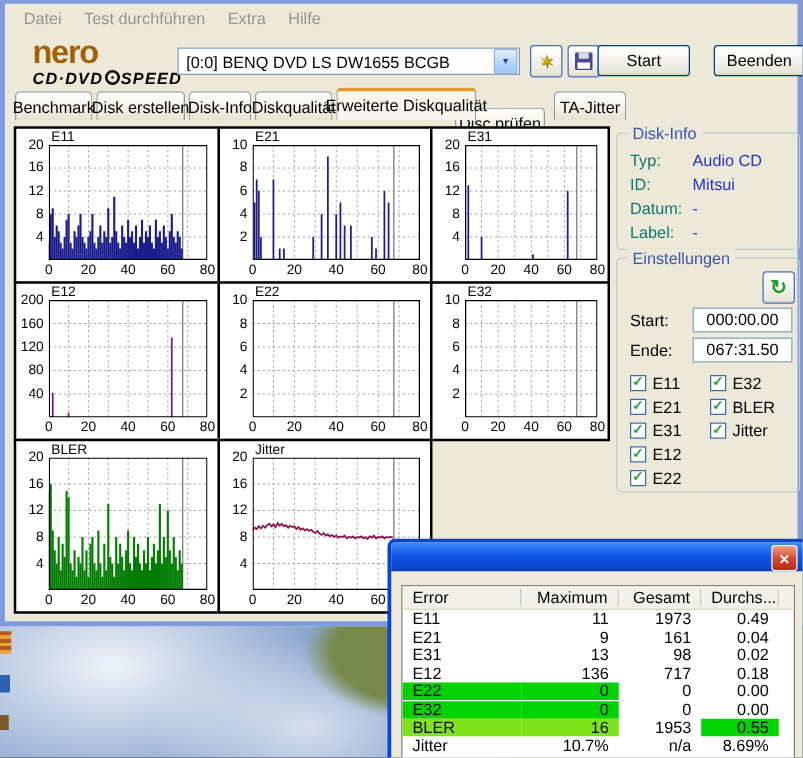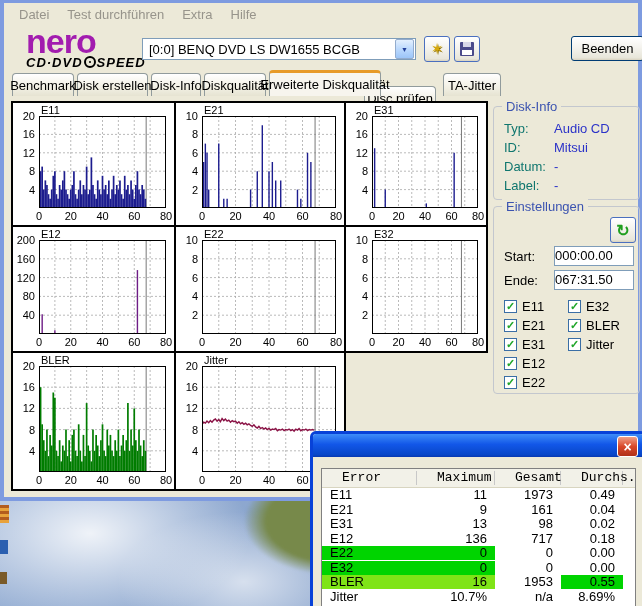--- a/index.html
+++ b/index.html
@@ -29,21 +29,21 @@
   
   #app{position:absolute;left:0;top:0;width:642px;height:501px;background:#ECE9D8;
        border-left:4px solid #7E9BE0;border-right:4px solid #7E9BE0;
        border-top:3px solid #7E9BE0;border-bottom:4px solid #7E9BE0;box-sizing:border-box;}
   #menubar{position:absolute;left:0;top:0;right:0;height:22px;display:flex;align-items:center;
            padding-left:6px;color:#97948B;}
   .menu-item{padding:2px 9px;cursor:default;}
 
   
   #logo{position:absolute;left:22px;top:24px;width:200px;}
-  .logo1{font-size:34px;font-weight:bold;letter-spacing:-1px;line-height:28px;color:#a21caf;}
+  .logo1{font-size:26px;font-weight:bold;letter-spacing:-1px;line-height:28px;color:#a16207;}
   .logo2{font-size:13px;font-weight:bold;font-style:italic;letter-spacing:1px;color:#000;}
   .disc-icon{display:inline-block;width:8px;height:8px;border:2px solid #000;border-radius:50%;
              position:relative;top:1px;margin:0 1px;}
   .disc-icon::after{content:"";position:absolute;left:3px;top:3px;width:2px;height:2px;background:#000;border-radius:50%;}
 
   
   #drive-combo{position:absolute;left:138px;top:35px;width:274px;height:22px;background:#fff;
     border:1px solid #7F9DB9;box-sizing:border-box;display:flex;align-items:center;}
   #drive-combo .combo-text{flex:1;padding-left:6px;white-space:nowrap;overflow:hidden;}
   .combo-arrow{width:17px;height:18px;margin:1px;display:flex;align-items:center;justify-content:center;
@@ -83,42 +83,42 @@
   .di-label{color:#0f766e;}
   .di-value{position:absolute;left:50px;color:#2B32C8;}
 
   #speed-combo{position:absolute;left:10px;top:12px;width:96px;height:22px;background:#fff;
     border:1px solid #7F9DB9;box-sizing:border-box;display:flex;align-items:center;}
   #speed-combo .combo-text{flex:1;padding-left:6px;}
   #btn-refresh{position:absolute;left:116px;top:10px;width:26px;height:26px;}
   .refresh-glyph{color:#1F9E1F;font-size:16px;font-weight:bold;}
   .field-label{position:absolute;left:10px;}
   .field-box{position:absolute;left:60px;width:80px;height:20px;background:#fff;border:1px solid #7F9DB9;
-    box-sizing:border-box;text-align:left;line-height:18px;}
+    box-sizing:border-box;text-align:center;line-height:18px;}
   .cb-row{position:absolute;display:flex;align-items:center;gap:5px;}
   .cb-box{width:13px;height:13px;background:#fff;border:1px solid #3A6EA5;box-sizing:border-box;
     display:flex;align-items:center;justify-content:center;font-size:11px;font-weight:bold;color:#21A62A;line-height:11px;}
 
   #class-badge{position:absolute;left:491px;top:399px;width:143px;height:24px;background:#77F300;
     border:1px solid #8a8a7a;box-sizing:border-box;display:flex;align-items:center;justify-content:center;
     font-size:16px;}
 
   
   #dialog{position:absolute;left:310px;top:431px;width:336px;height:200px;z-index:50;
     border:3px solid #0842D8;border-radius:6px 6px 0 0;background:#ECE9D8;box-sizing:border-box;}
   #dlg-titlebar{height:23px;border-radius:3px 3px 0 0;display:flex;align-items:center;
     background:linear-gradient(180deg,#3E8DF8,#1257E8 45%,#0846C8 90%,#0838B0);position:relative;}
   #dlg-title{padding-left:10px;font-weight:bold;color:#DDE9FF;text-shadow:1px 1px 1px #0030A0;font-size:13px;}
   #dlg-close{position:absolute;right:5px;top:2px;width:19px;height:19px;border:1px solid #fff;border-radius:3px;
     background:linear-gradient(180deg,#F0A088,#D8482A 50%,#B03018);display:flex;align-items:center;justify-content:center;}
   #dlg-close .x{color:#fff;font-weight:bold;font-size:14px;line-height:14px;}
   #stats-table{position:absolute;left:8px;top:34px;width:315px;height:142px;background:#fff;
     border:1px solid #808080;box-sizing:border-box;overflow:hidden;}
   .th-row{display:flex;height:18px;border-bottom:1px solid #D8D5C0;background:#F2F1E8;align-items:center;}
-  .th-cell{box-sizing:border-box;border-right:1px solid #C8C8C8;padding:0 20px;height:14px;line-height:14px;font-family:Liberation Mono, monospace;}
+  .th-cell{box-sizing:border-box;border-right:1px solid #C8C8C8;padding:0 8px;height:14px;line-height:14px;}
   .tb-row{display:flex;height:14.5px;align-items:center;}
   .tb-cell{box-sizing:border-box;padding:0 8px;line-height:14px;white-space:nowrap;}
   .al{text-align:left;} .ar{text-align:right;}
 </style>
 </head>
 <body>
 
 <div id="stage">
 
   <div id="wallpaper">
@@ -147,20 +147,21 @@
       <span class="combo-text">[0:0]   BENQ DVD LS DW1655 BCGB</span>
       <span class="combo-arrow">▼</span>
     </div>
 
     <div class="xp-btn" id="btn-wand">
       <span class="wand-glyph">✶</span>
     </div>
     <div class="xp-btn" id="btn-save">
       <span class="floppy"></span>
     </div>
+    <div class="xp-btn" id="btn-start">Start</div>
     <div class="xp-btn" id="btn-quit">Beenden</div>
 
     <div id="tabbar">
         <div class="tab" style="left: 8px; width: 62px;">Benchmark</div>
         <div class="tab" style="left: 73px; width: 71px;">Disk erstellen</div>
         <div class="tab" style="left: 147px; width: 50px;">Disk-Info</div>
         <div class="tab" style="left: 200px; width: 62px;">Diskqualität</div>
         <div class="tab active" style="left: 265px; width: 112px;">Erweiterte Diskqualität</div>
         <div class="tab" style="left: 360px; width: 72px; margin-top: 13px;">Disc prüfen</div>
         <div class="tab" style="left: 439px; width: 58px;">TA-Jitter</div>

